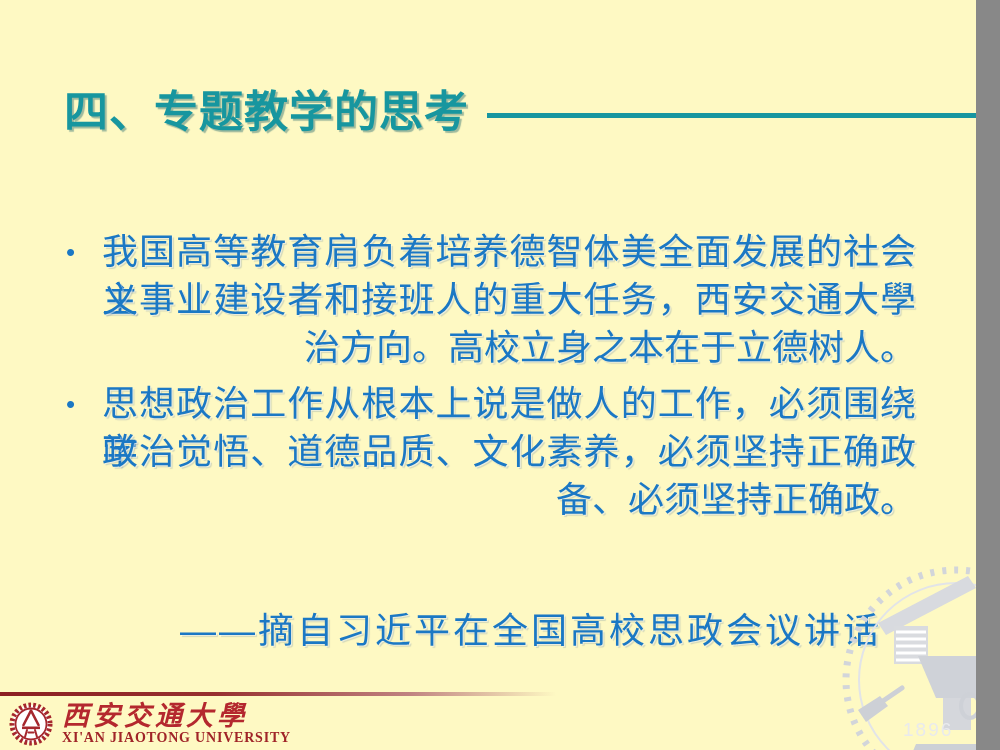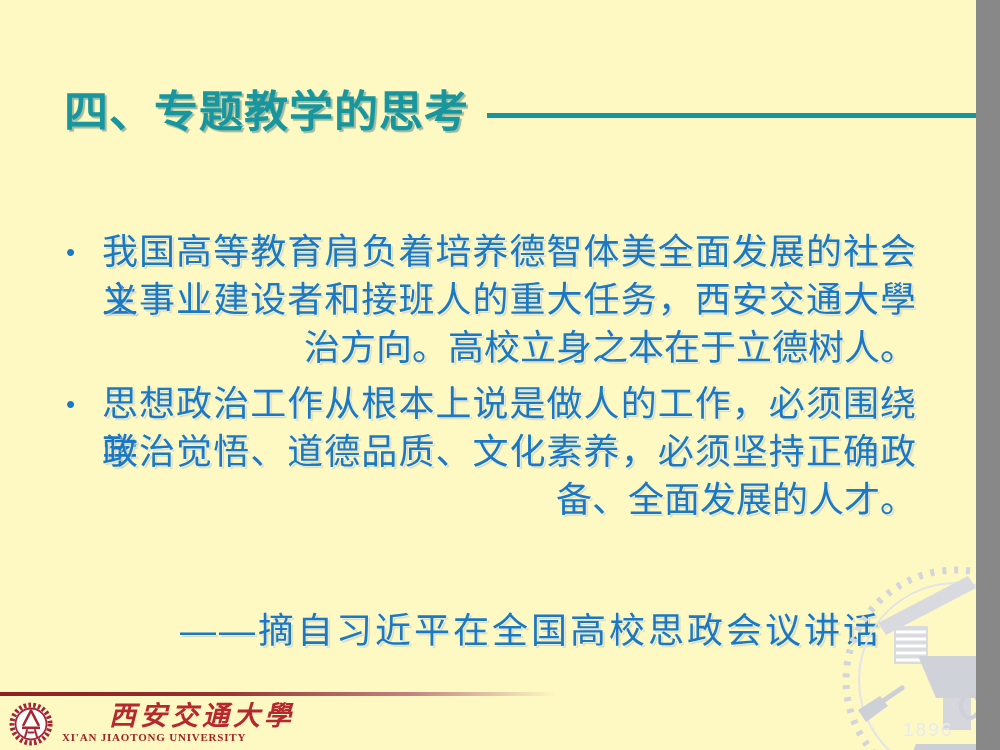--- a/index.html
+++ b/index.html
@@ -52,25 +52,24 @@
   .footer-logo {
     position:absolute; left:8px; top:701px;
     display:flex; align-items:flex-start;
   }
   .gear-emblem { width:46px; height:46px; }
   .logo-text { margin-left:8px; padding-top:1px; }
   .logo-cn {
     font-family:"Liberation Serif", serif; font-style:italic; font-weight:bold;
     font-size:27px; line-height:29px; color:#B4282E; letter-spacing:4px;
     white-space:nowrap;
-    margin-left:47px;
   }
   .logo-en {
     font-family:"Liberation Serif", serif; font-weight:bold;
-    font-size:11px; line-height:13px; color:#A02428; letter-spacing:0.8px;
+    font-size:14px; line-height:13px; color:#A02428; letter-spacing:0.8px;
     white-space:nowrap;
   }
   
   .watermark { position:absolute; left:818px; top:548px; width:230px; height:230px; }
   .wm-year {
     font-family:"Liberation Sans", sans-serif; font-size:19px;
     letter-spacing:2px; fill:#E9EAED;
   }
 </style>
 </head>
@@ -90,21 +89,21 @@
         <div class="bline full">义事业建设者和接班人的重大任务，西安交通大學</div>
         <div class="bline last">治方向。高校立身之本在于立德树人。</div>
       </div>
     </div>
 
     <div class="bullet-item">
       <span class="dot">•</span>
       <div class="lines">
         <div class="bline full">思想政治工作从根本上说是做人的工作，必须围绕学</div>
         <div class="bline full">政治觉悟、道德品质、文化素养，必须坚持正确政</div>
-        <div class="bline last">备、全面发展的人才。</div>
+        <div class="bline last">备、必须坚持正确政。</div>
       </div>
     </div>
 
   </div>
 
   <div class="attribution">——摘自习近平在全国高校思政会议讲话</div>
 
   <div class="red-rule"></div>
 
   <div class="footer-logo">

